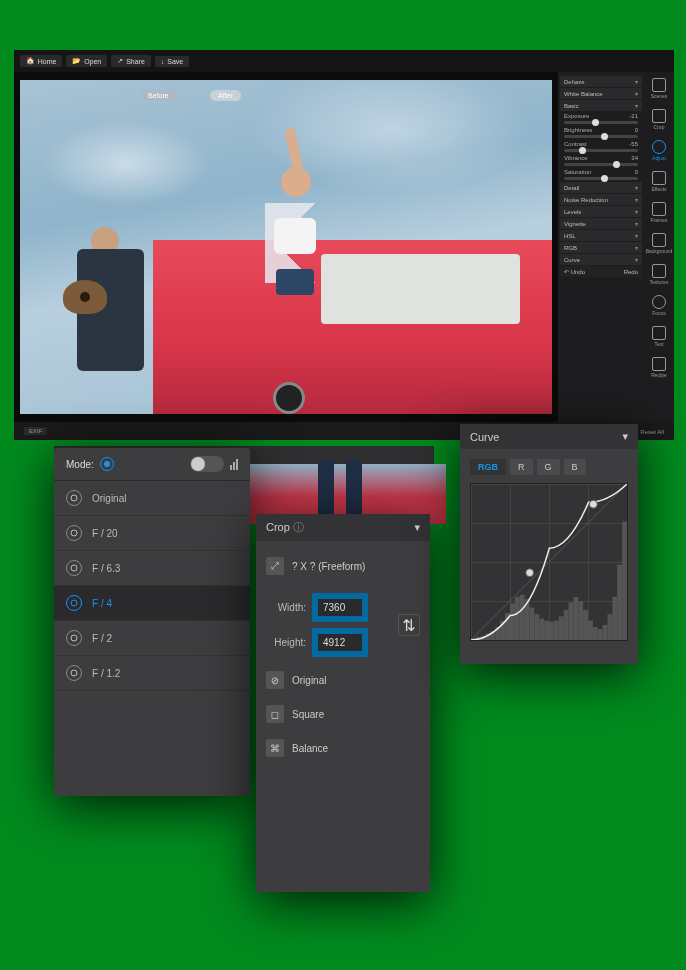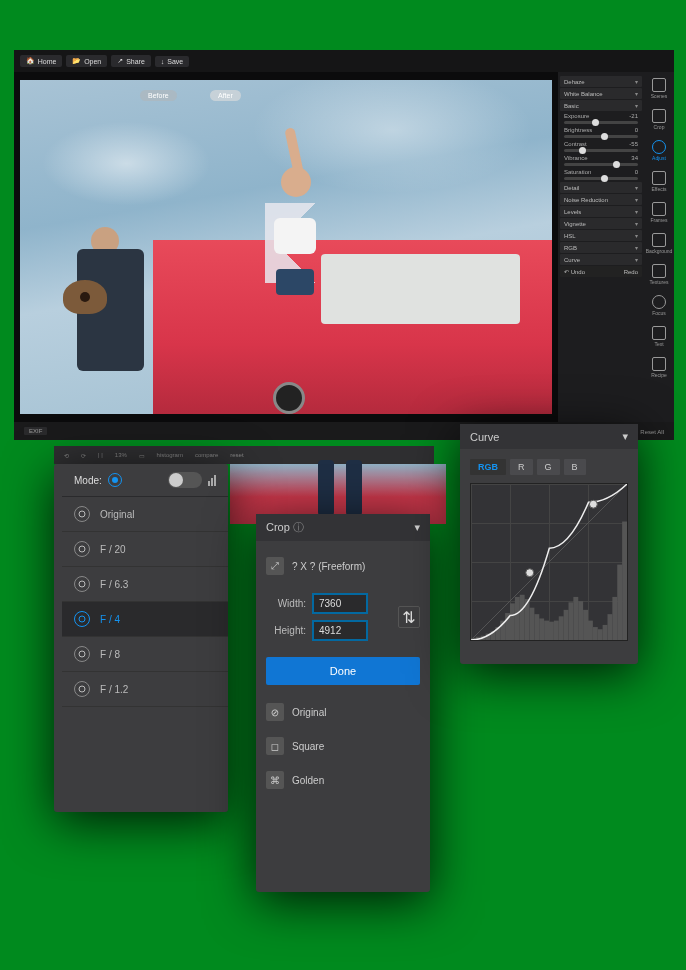--- a/index.html
+++ b/index.html
@@ -42,41 +42,41 @@
   .tool.active{color:#1493f0;}
   .tool .tico{width:14px;height:14px;border:1px solid currentColor;border-radius:2px;}
   .bottom-bar{position:absolute;bottom:0;left:0;right:0;height:18px;display:flex;align-items:center;gap:8px;padding:0 10px;background:#1a1a1b;color:#999;font-size:6px;}
   .bottom-bar .grp{display:flex;gap:6px;margin-left:auto;}
   .exif{background:#2a2a2c;padding:1px 5px;border-radius:1px;}
 
   
   .panel{position:absolute;background:#3d3d3f;border-radius:3px;box-shadow:0 10px 50px rgba(0,0,0,.8);color:#ddd;}
   .panel-header{padding:6px 10px;background:#333336;font-size:11px;color:#ccc;display:flex;justify-content:space-between;align-items:center;}
 
-  .aperture{left:54px;top:464px;width:174px;height:348px;padding-left:8px;}
+  .aperture{left:54px;top:448px;width:196px;height:348px;}
   .aperture .mode-row{padding:8px 12px;display:flex;align-items:center;gap:6px;font-size:10px;border-bottom:1px solid #2a2a2c;}
   .mode-ico{width:14px;height:14px;border:1.5px solid #1493f0;border-radius:50%;position:relative;}
   .mode-ico::after{content:"";position:absolute;inset:3px;background:#1493f0;border-radius:50%;}
   .toggle{width:34px;height:16px;background:#555;border-radius:8px;position:relative;margin-left:auto;}
   .toggle::after{content:"";position:absolute;left:1px;top:1px;width:14px;height:14px;background:#ccc;border-radius:50%;}
   .bars-ico{display:flex;gap:1px;align-items:flex-end;height:12px;}
   .bars-ico span{width:2px;background:#aaa;}
   .ap-list .item{padding:9px 12px;display:flex;align-items:center;gap:10px;font-size:10px;border-bottom:1px solid #333;color:#bbb;}
   .ap-list .item.sel{background:#2a2a2c;color:#1493f0;}
   .ap-list .ico{width:16px;height:16px;border:1.5px solid #888;border-radius:50%;position:relative;display:flex;align-items:center;justify-content:center;}
   .ap-list .ico svg{width:10px;height:10px;}
   .ap-list .item.sel .ico{border-color:#1493f0;}
 
   .crop{left:256px;top:514px;width:174px;height:378px;}
   .crop .body{padding:10px;}
   .crop .free{margin:6px 0 12px;display:flex;align-items:center;gap:8px;font-size:10px;color:#ccc;}
   .crop .free .fi{width:18px;height:18px;background:#555;border-radius:2px;display:flex;align-items:center;justify-content:center;}
   .crop .dim{display:flex;align-items:center;gap:6px;margin:6px 0;font-size:10px;}
   .crop .dim label{width:40px;text-align:right;color:#bbb;}
-  .crop .dim input{width:56px;background:#2a2a2c;border:2px solid #0369a1;color:#ddd;padding:3px 5px;font-size:10px;}
+  .crop .dim input{width:56px;background:#2a2a2c;border:6px solid #0369a1;color:#ddd;padding:3px 5px;font-size:10px;}
   .crop .swap{width:22px;height:22px;border:1px solid #555;border-radius:2px;display:flex;align-items:center;justify-content:center;margin-left:auto;}
   .crop .done{width:100%;background:#1076d4;color:#fff;border:none;padding:8px;font-size:11px;border-radius:2px;margin:10px 0;cursor:pointer;}
   .crop .presets .p{display:flex;align-items:center;gap:8px;padding:8px 0;font-size:10px;color:#ccc;}
   .crop .presets .pi{width:18px;height:18px;background:#555;border-radius:2px;display:flex;align-items:center;justify-content:center;}
 
   .curve{left:460px;top:424px;width:178px;height:240px;}
   .curve .body{padding:10px;}
   .curve .chans{display:flex;gap:4px;margin-bottom:8px;}
   .curve .chan{flex:0 0 auto;padding:3px 8px;background:#4a4a4d;color:#ccc;font-size:9px;border-radius:1px;cursor:pointer;}
   .curve .chan.active{background:#333;color:#1493f0;font-weight:600;}
@@ -324,21 +324,21 @@
           </svg>
         </span>
         <span>F / 4</span>
       </div>
       <div class="item">
         <span class="ico">
           <svg viewBox="0 0 10 10">
             <circle cx="5" cy="5" r="3" fill="none" stroke="currentColor"></circle>
           </svg>
         </span>
-        <span>F / 8</span>
+        <span>F / 2</span>
       </div>
       <div class="item">
         <span class="ico">
           <svg viewBox="0 0 10 10">
             <circle cx="5" cy="5" r="3" fill="none" stroke="currentColor"></circle>
           </svg>
         </span>
         <span>F / 1.2</span>
       </div>
     </div>
@@ -360,33 +360,32 @@
             <label>Width:</label>
             <input value="7360" style="">
           </div>
         <div class="dim">
             <label>Height:</label>
             <input value="4912" style="">
           </div>
       </div>
       <div class="swap">⇅</div>
     </div>
-    <button class="done">Done</button>
     <div class="presets" id="crop-presets">
         <div class="p">
           <span class="pi">⊘</span>
           <span>Original</span>
         </div>
         <div class="p">
           <span class="pi">◻</span>
           <span>Square</span>
         </div>
         <div class="p">
           <span class="pi">⌘</span>
-          <span>Golden</span>
+          <span>Balance</span>
         </div>
       </div>
   </div>
 </div>
 
 <div class="panel curve">
   <div class="panel-header">
       <span>Curve</span>
       <span>▾</span>
     </div>

